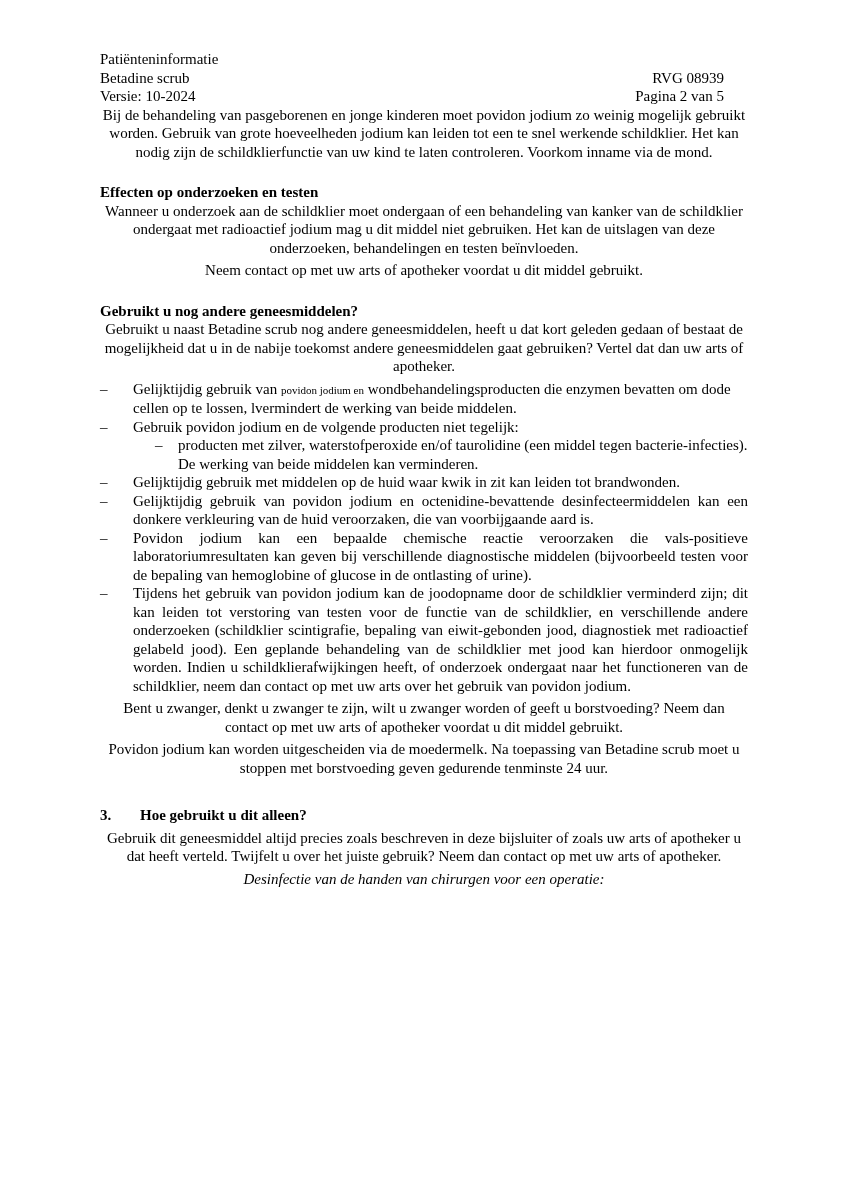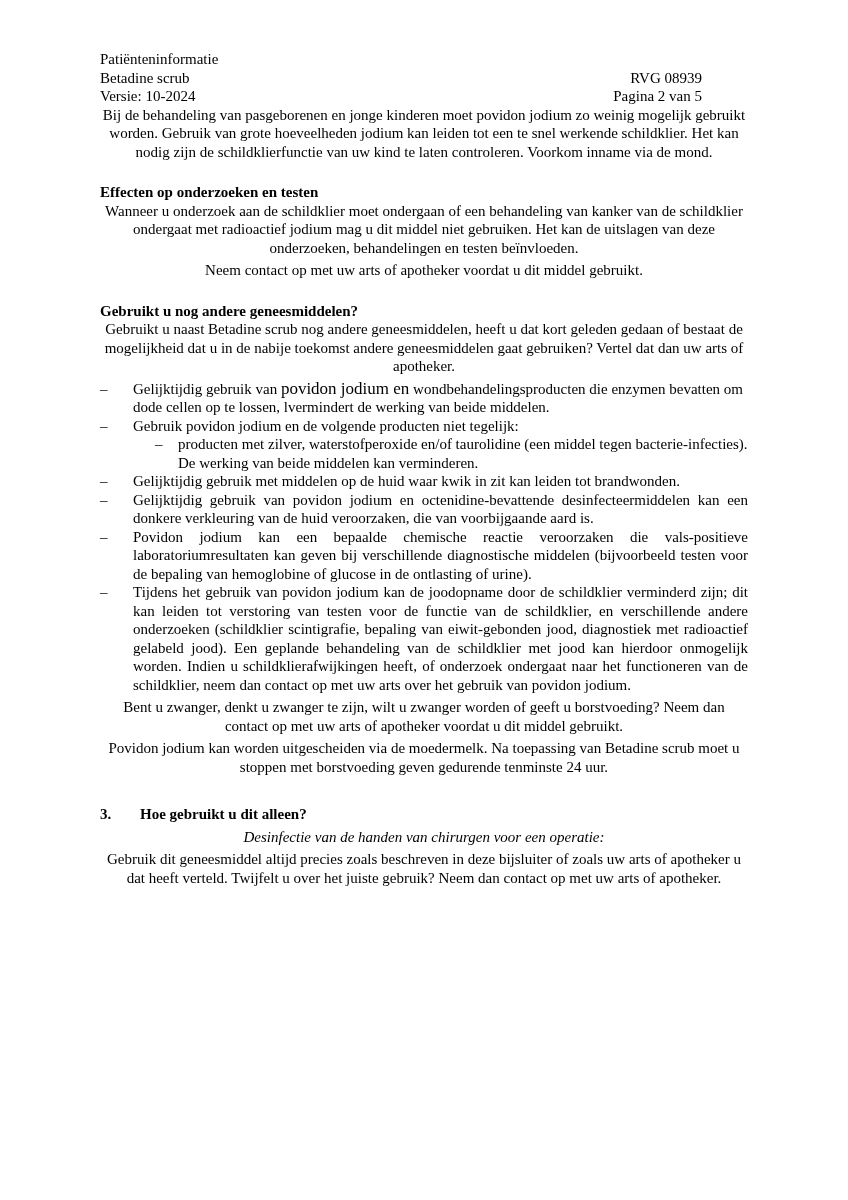--- a/index.html
+++ b/index.html
@@ -10,36 +10,36 @@
     background: #ffffff;
     color: #000000;
     font-family: "Liberation Serif", serif;
     font-size: 15px;
     line-height: 18.5px;
     overflow: hidden;
     box-sizing: border-box;
     padding: 50px 100px 0 100px;
   }
   .hdr-row { display: flex; justify-content: space-between; }
-  .hdr-right { text-align: right; margin-right: 46px; }
+  .hdr-right { text-align: right; margin-right: 24px; }
   .block { margin-top: 4px; }
   .block:first-child { margin-top: 0; }
   .heading { font-weight: bold; margin-top: 22px; }
   .h-run + .block { margin-top: 0; }
   .h-section { margin-top: 29px; }
   .h-num { display: inline-block; width: 40px; }
   .para { text-align: center; }
   .italic { font-style: italic; }
   .list .li { display: flex; }
   .li .marker { flex: 0 0 33px; }
   .li.level2 { padding-left: 55px; }
   .li.level2 .marker { flex: 0 0 23px; }
   .li-text { flex: 1; }
   .li.justify .li-text { text-align: justify; }
-  .alt { font-size: 17px; line-height: 18.5px; }
+  .alt { font-size: 11px; line-height: 18.5px; }
 </style>
 </head>
 <body>
 
 <div class="page">
   <div>
     <div class="hdr-row">
       <span>Patiënteninformatie</span>
       <span class="hdr-right"></span>
     </div>
@@ -86,16 +86,16 @@
           <span class="li-text"><span>Povidon jodium kan een bepaalde chemische reactie veroorzaken die vals-positieve laboratoriumresultaten kan geven bij verschillende diagnostische middelen (bijvoorbeeld testen voor de bepaling van hemoglobine of glucose in de ontlasting of urine).</span></span>
         </div>
         <div class="li level1 justify">
           <span class="marker">–</span>
           <span class="li-text"><span>Tijdens het gebruik van povidon jodium kan de joodopname door de schildklier verminderd zijn; dit kan leiden tot verstoring van testen voor de functie van de schildklier, en verschillende andere onderzoeken (schildklier scintigrafie, bepaling van eiwit-gebonden jood, diagnostiek met radioactief gelabeld jood). Een geplande behandeling van de schildklier met jood kan hierdoor onmogelijk worden. Indien u schildklierafwijkingen heeft, of onderzoek ondergaat naar het functioneren van de schildklier, neem dan contact op met uw arts over het gebruik van povidon jodium.</span></span>
         </div>
       </div>
       <div class="block para">Bent u zwanger, denkt u zwanger te zijn, wilt u zwanger worden of geeft u borstvoeding? Neem dan contact op met uw arts of apotheker voordat u dit middel gebruikt.</div>
       <div class="block para">Povidon jodium kan worden uitgescheiden via de moedermelk. Na toepassing van Betadine scrub moet u stoppen met borstvoeding geven gedurende tenminste 24 uur.</div>
       <div class="block heading h-section"><span class="h-num">3.</span><span>Hoe gebruikt u dit alleen?</span></div>
+      <div class="block para">Gebruik dit geneesmiddel altijd precies zoals beschreven in deze bijsluiter of zoals uw arts of apotheker u dat heeft verteld. Twijfelt u over het juiste gebruik? Neem dan contact op met uw arts of apotheker.</div>
       <div class="block para italic">Desinfectie van de handen van chirurgen voor een operatie:</div>
-      <div class="block para">Gebruik dit geneesmiddel altijd precies zoals beschreven in deze bijsluiter of zoals uw arts of apotheker u dat heeft verteld. Twijfelt u over het juiste gebruik? Neem dan contact op met uw arts of apotheker.</div>
     </div>
 </div>
 
 </body></html>

